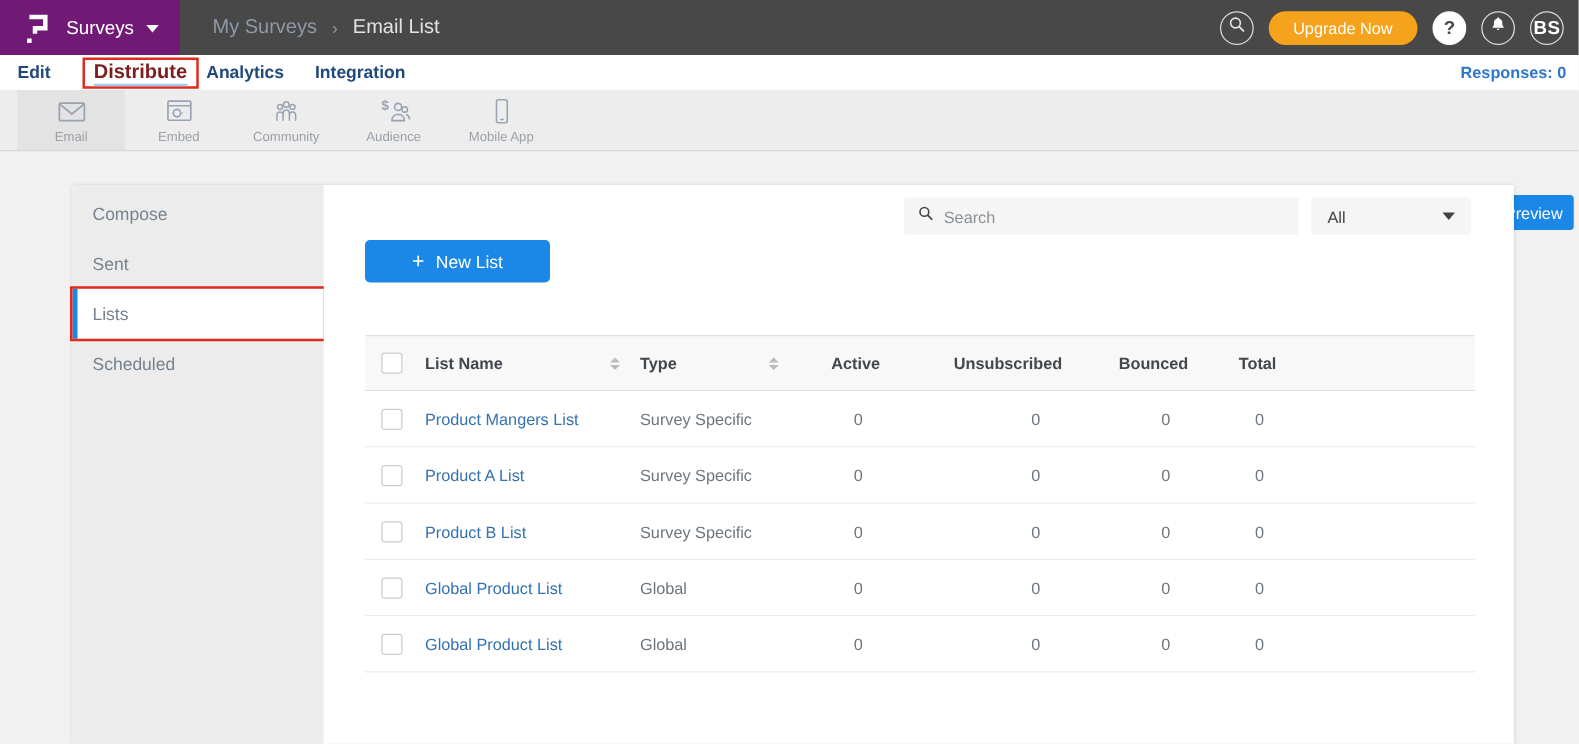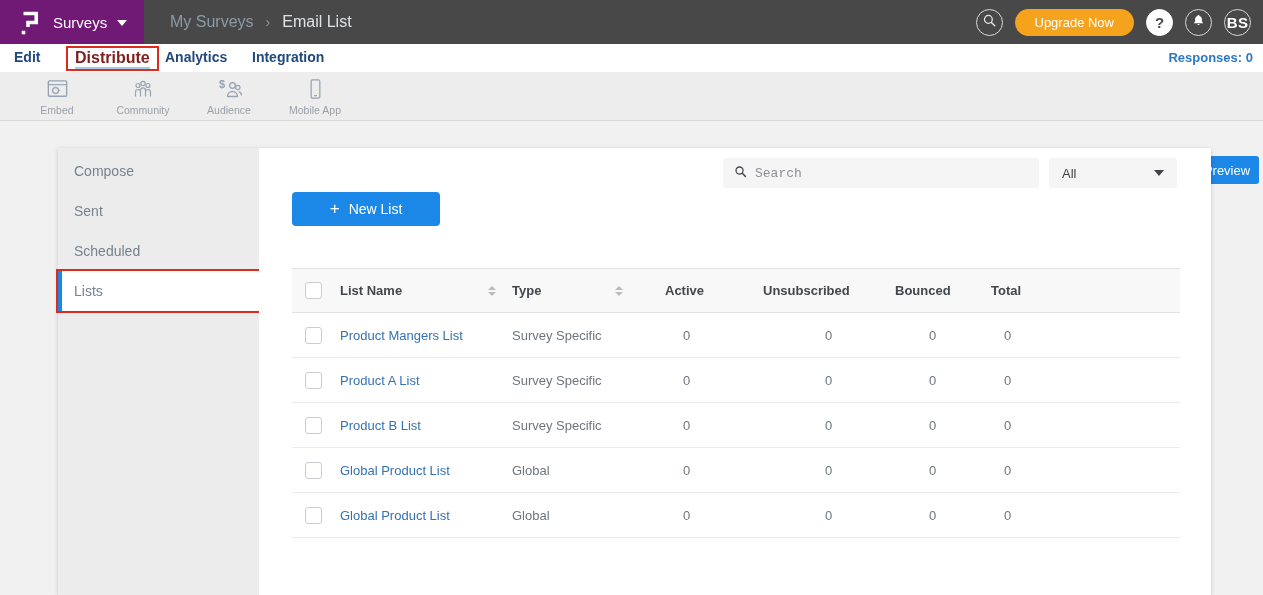--- a/index.html
+++ b/index.html
@@ -45,21 +45,21 @@
 
   
   .card { position:absolute; left:58px; top:148px; width:1153px; height:447px; background:#fff; box-shadow:0 1px 4px rgba(0,0,0,.18); display:flex; }
   .side-nav { width:201px; background:#ececec; padding-top:3px; flex:0 0 auto; }
   .side-item { height:40px; display:flex; align-items:center; padding-left:16px; font-size:14px; color:#76828f; cursor:pointer; }
   .side-item.active { background:#fff; border-left:4px solid #1b87e6; padding-left:12px; outline:2px solid #dd2b1c; }
   .main-panel { position:relative; flex:1; background:#fff; }
 
   
   .search-box { position:absolute; left:464px; top:10px; width:316px; height:30px; background:#f5f5f5; border-radius:3px; display:flex; align-items:center; padding-left:11px; gap:8px; }
-  .search-box input { border:none; outline:none; background:transparent; font-family:Liberation Mono, monospace; font-size:13px; color:#4c1d95; width:250px; }
+  .search-box input { border:none; outline:none; background:transparent; font-family:Liberation Sans, sans-serif; font-size:13px; color:#4c1d95; width:250px; }
   .search-box input::placeholder { color:#8b9096; }
   .filter-dd { position:absolute; left:790px; top:10px; width:128px; height:30px; background:#f5f5f5; border-radius:3px; display:flex; align-items:center; padding:0 13px; font-size:13px; color:#3f4347; cursor:pointer; }
   .caret-down-dark { width:0; height:0; border-left:5px solid transparent; border-right:5px solid transparent; border-top:6px solid #3f4347; margin-left:auto; }
   .new-list-btn { position:absolute; left:33px; top:44px; width:148px; height:34px; background:#1b87e6; color:#fff; border:none; border-radius:4px; font-family:inherit; font-size:14px; display:flex; align-items:center; justify-content:center; gap:9px; cursor:pointer; }
   .plus-glyph { font-size:17px; font-weight:400; line-height:1; margin-top:-2px; }
 
   
   .ltable { position:absolute; left:33px; top:120px; width:888px; }
   .trow { display:grid; grid-template-columns:48px 172px 153px 98px 132px 96px 1fr; align-items:center; height:45px; border-bottom:1px solid #ececec; background:#fff; }
   .trow.thead { background:#f8f8f8; border-top:1px solid #e2e2e2; border-bottom:1px solid #e2e2e2; }
@@ -128,20 +128,29 @@
   <span class="tab-distribute-box">
     <span class="tab-active-label">Distribute</span>
   </span>
   <span class="tab tab-analytics">Analytics</span>
   <span class="tab tab-integration">Integration</span>
   <span class="responses">Responses: 0</span>
 </div>
 
 <div class="dist-toolbar">
   <div class="channels">
+    <div class="channel active">
+      <span>
+        <svg width="27" height="24" viewBox="0 0 26 24">
+            <rect x="3" y="5.5" width="20" height="14" rx="1" fill="none" stroke="#98a3b3" stroke-width="1.4"></rect>
+            <path d="M3.5 6.5 L13 14.2 L22.5 6.5" fill="none" stroke="#98a3b3" stroke-width="1.4"></path>
+          </svg>
+      </span>
+      <span class="channel-label">Email</span>
+    </div>
     <div class="channel">
       <span>
         <svg width="25" height="24" viewBox="0 0 26 24">
             <rect x="3.5" y="3.5" width="19" height="16" rx="1" fill="none" stroke="#98a3b3" stroke-width="1.4"></rect>
             <path d="M3.5 7.5h19" stroke="#98a3b3" stroke-width="1.2"></path>
             <circle cx="11" cy="13.5" r="3" fill="none" stroke="#98a3b3" stroke-width="1.3"></circle>
             <path d="M11 9.6v1.2M11 16.2v1.2M7.1 13.5h1.2M14.7 13.5h1.2M8.2 10.7l.9.9M12.9 15.4l.9.9M13.8 10.7l-.9.9M9.1 15.4l-.9.9" stroke="#98a3b3" stroke-width="1"></path>
           </svg>
       </span>
       <span class="channel-label">Embed</span>
@@ -199,22 +208,22 @@
         </svg>
     </span>
     <span>Preview</span>
   </button>
 </div>
 
 <div class="card">
   <div class="side-nav">
     <div class="side-item">Compose</div>
     <div class="side-item">Sent</div>
+    <div class="side-item active">Lists</div>
     <div class="side-item">Scheduled</div>
-    <div class="side-item active">Lists</div>
   </div>
 
   <div class="main-panel">
     <div class="search-box">
       <span>
         <svg width="13" height="13" viewBox="0 0 20 20">
             <circle cx="8.5" cy="8.5" r="5.4" fill="none" stroke="#45494e" stroke-width="2"></circle>
             <path d="M12.8 12.8 L17.5 17.5" stroke="#45494e" stroke-width="2.2" stroke-linecap="round"></path>
           </svg>
       </span>

